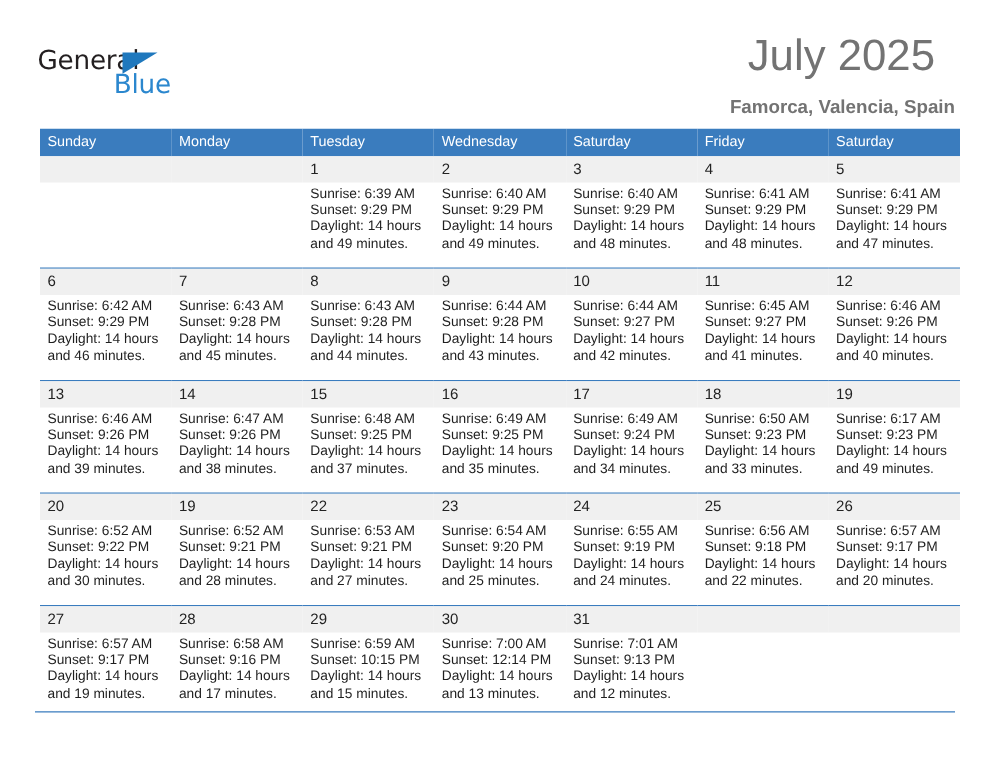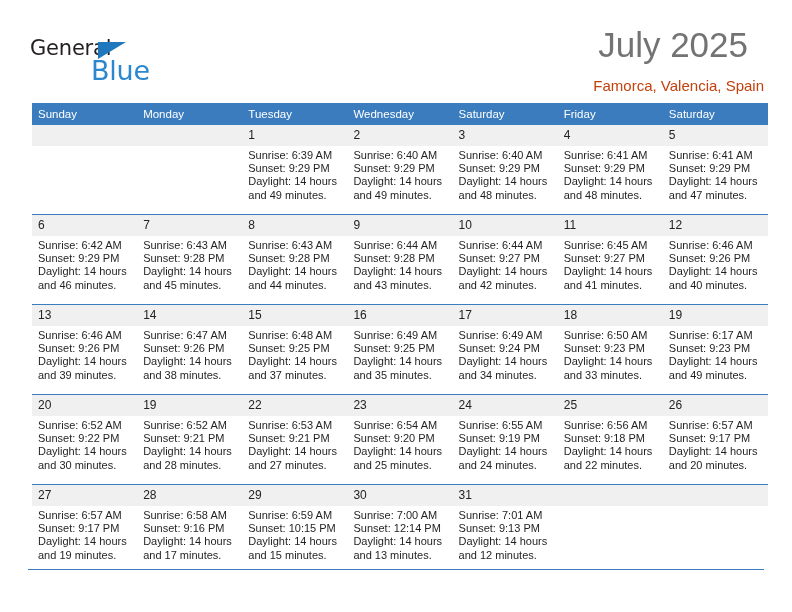--- a/index.html
+++ b/index.html
@@ -52,21 +52,21 @@
     top: 6px;
     width: 0;
     height: 0;
     border-left: 28px solid #1f78bd;
     border-bottom: 17px solid transparent;
   }
   .logo-blue {
     position: absolute;
     left: 61px;
     top: 19px;
-    font-size: 27px;
+    font-size: 21px;
     color: #2b87ce;
     font-family: "DejaVu Sans", sans-serif;
     letter-spacing: -0.2px;
   }
   .title {
     position: absolute;
     right: 16px;
     top: 0;
     text-align: right;
     font-size: 35px;
@@ -74,22 +74,22 @@
     font-weight: 400;
     letter-spacing: 0px;
     line-height: 30px;
   }
   .subtitle {
     position: absolute;
     right: 0;
     top: 47px;
     text-align: right;
     font-size: 15px;
-    color: #c2410c;
-    font-weight: 400;
+    color: #737373;
+    font-weight: 700;
     line-height: 17px;
   }
 
   
   .calendar {
     position: absolute;
     left: 32px;
     top: 103px;
     width: 736px;
     border-collapse: collapse;

